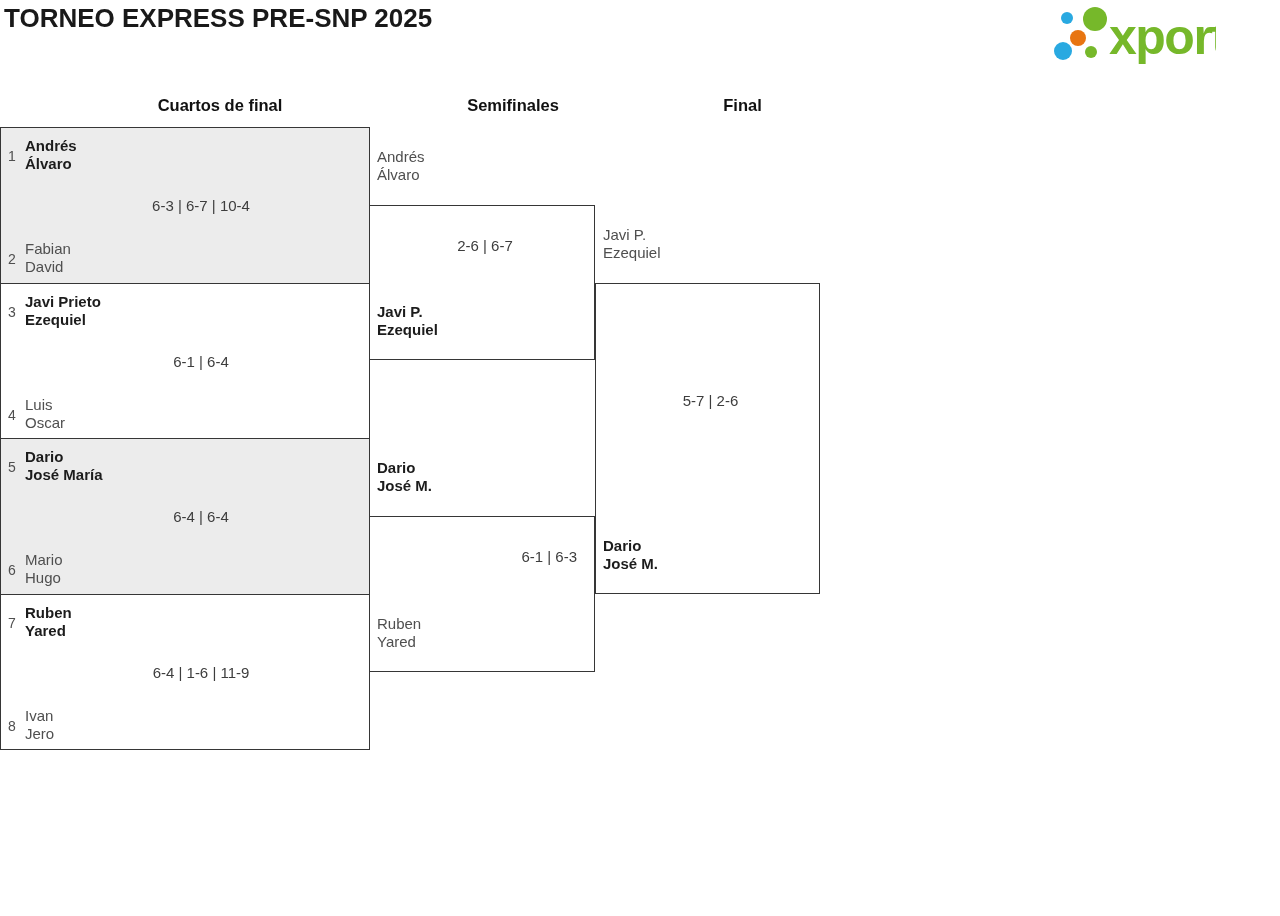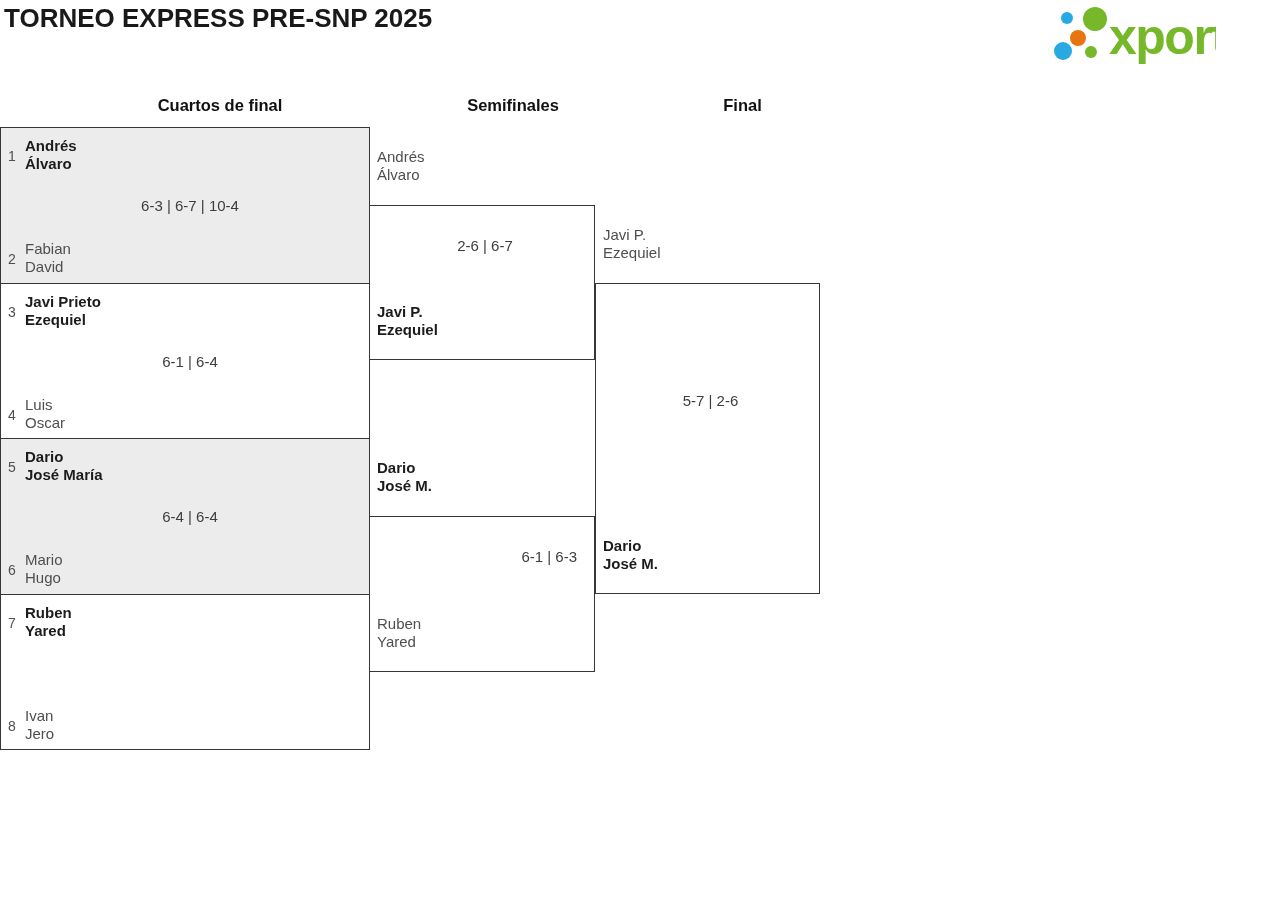--- a/index.html
+++ b/index.html
@@ -25,21 +25,21 @@
   .mq2 { top:283px; height:156px; }
   .mq3 { top:438px; height:157px; }
   .mq4 { top:594px; height:156px; }
 
   .seed { position:absolute; left:0; width:22px; text-align:center; font-size:14px; color:#4f4f4f; line-height:16px; }
   .seed1 { top:20px; }
   .seed2 { top:123px; }
   .team { position:absolute; left:24px; font-size:15px; line-height:18px; white-space:nowrap; }
   .team1 { top:9px; }
   .team2 { top:112px; }
-  .score { position:absolute; left:5px; width:100%; top:69px; text-align:center; font-size:15px; color:#3d3d3d; }
+  .score { position:absolute; left:16px; width:100%; top:69px; text-align:center; font-size:15px; color:#3d3d3d; }
 
   .win  { font-weight:700; color:#1c1c1c; }
   .lose { font-weight:400; color:#4f4f4f; }
 
   
   .obox { position:absolute; border:1px solid #363636; background:transparent; }
   .sf1box { left:369px; top:205px; width:226px; height:155px; }
   .sf2box { left:369px; top:516px; width:226px; height:156px; }
   .fbox   { left:595px; top:283px; width:225px; height:311px; }
 
@@ -119,20 +119,21 @@
       <div>Hugo</div>
     </div>
   </div>
 
   <div class="match mq4">
     <div class="seed seed1">7</div>
     <div class="team team1 win">
       <div>Ruben</div>
       <div>Yared</div>
     </div>
+    <div class="score">6-4 | 1-6 | 11-9</div>
     <div class="seed seed2">8</div>
     <div class="team team2 lose">
       <div>Ivan</div>
       <div>Jero</div>
     </div>
   </div>
 
   <div class="obox sf1box"></div>
   <div class="obox sf2box"></div>
   <div class="obox fbox"></div>

